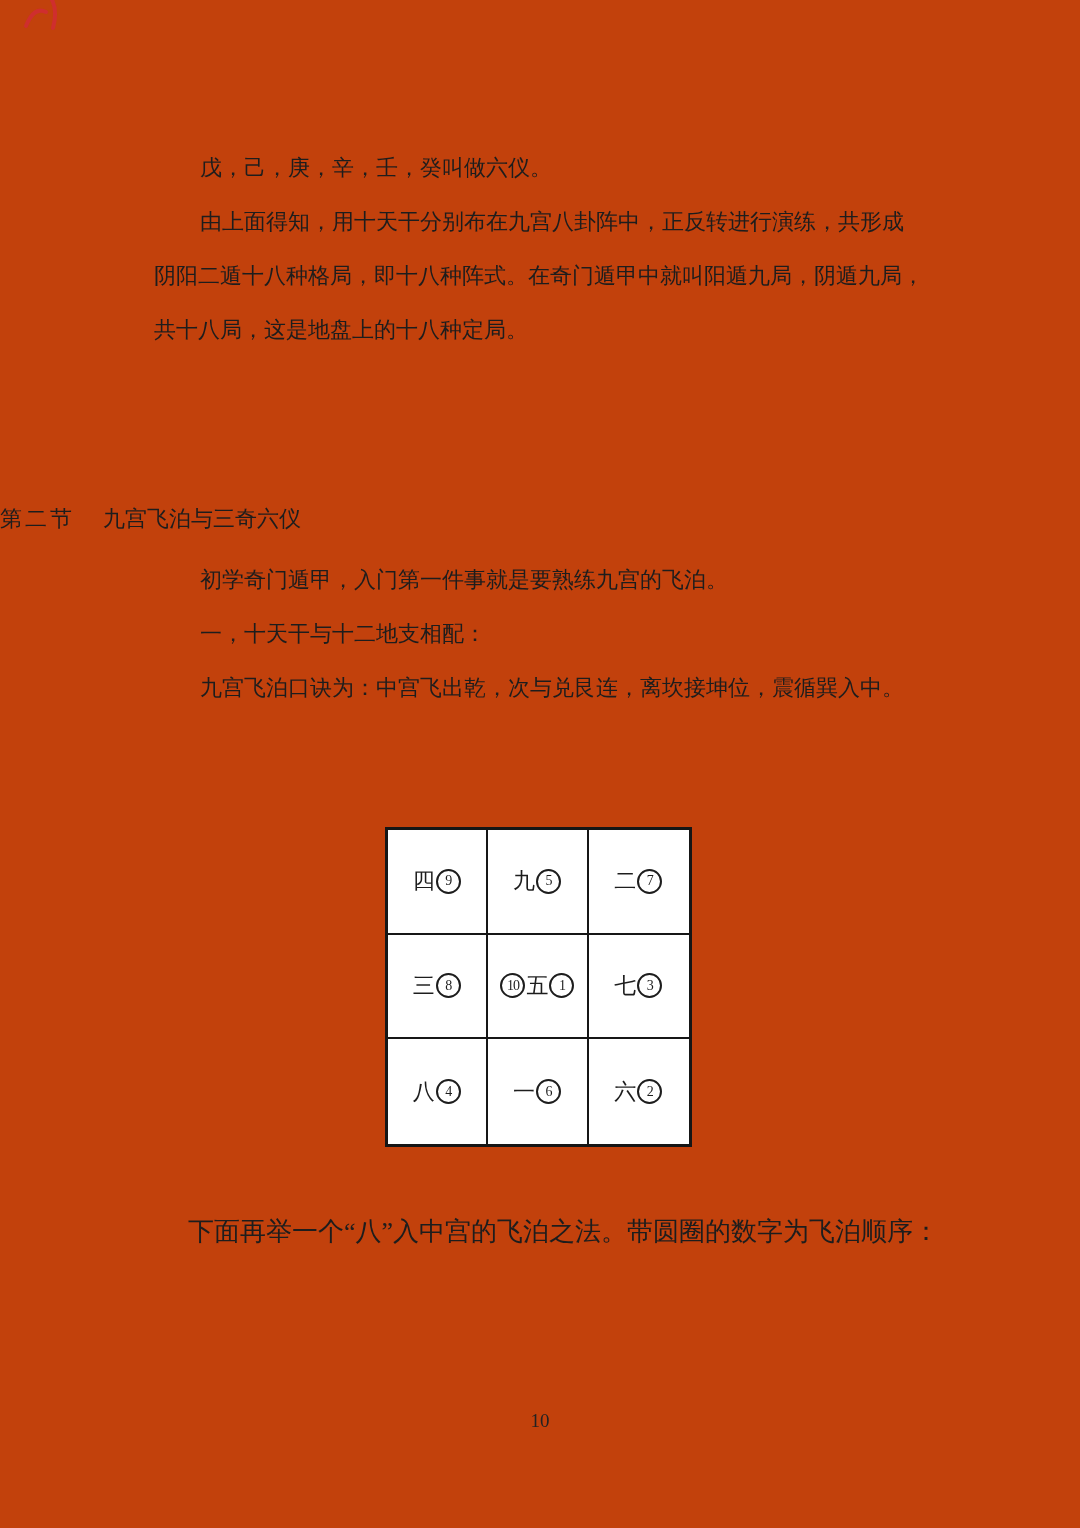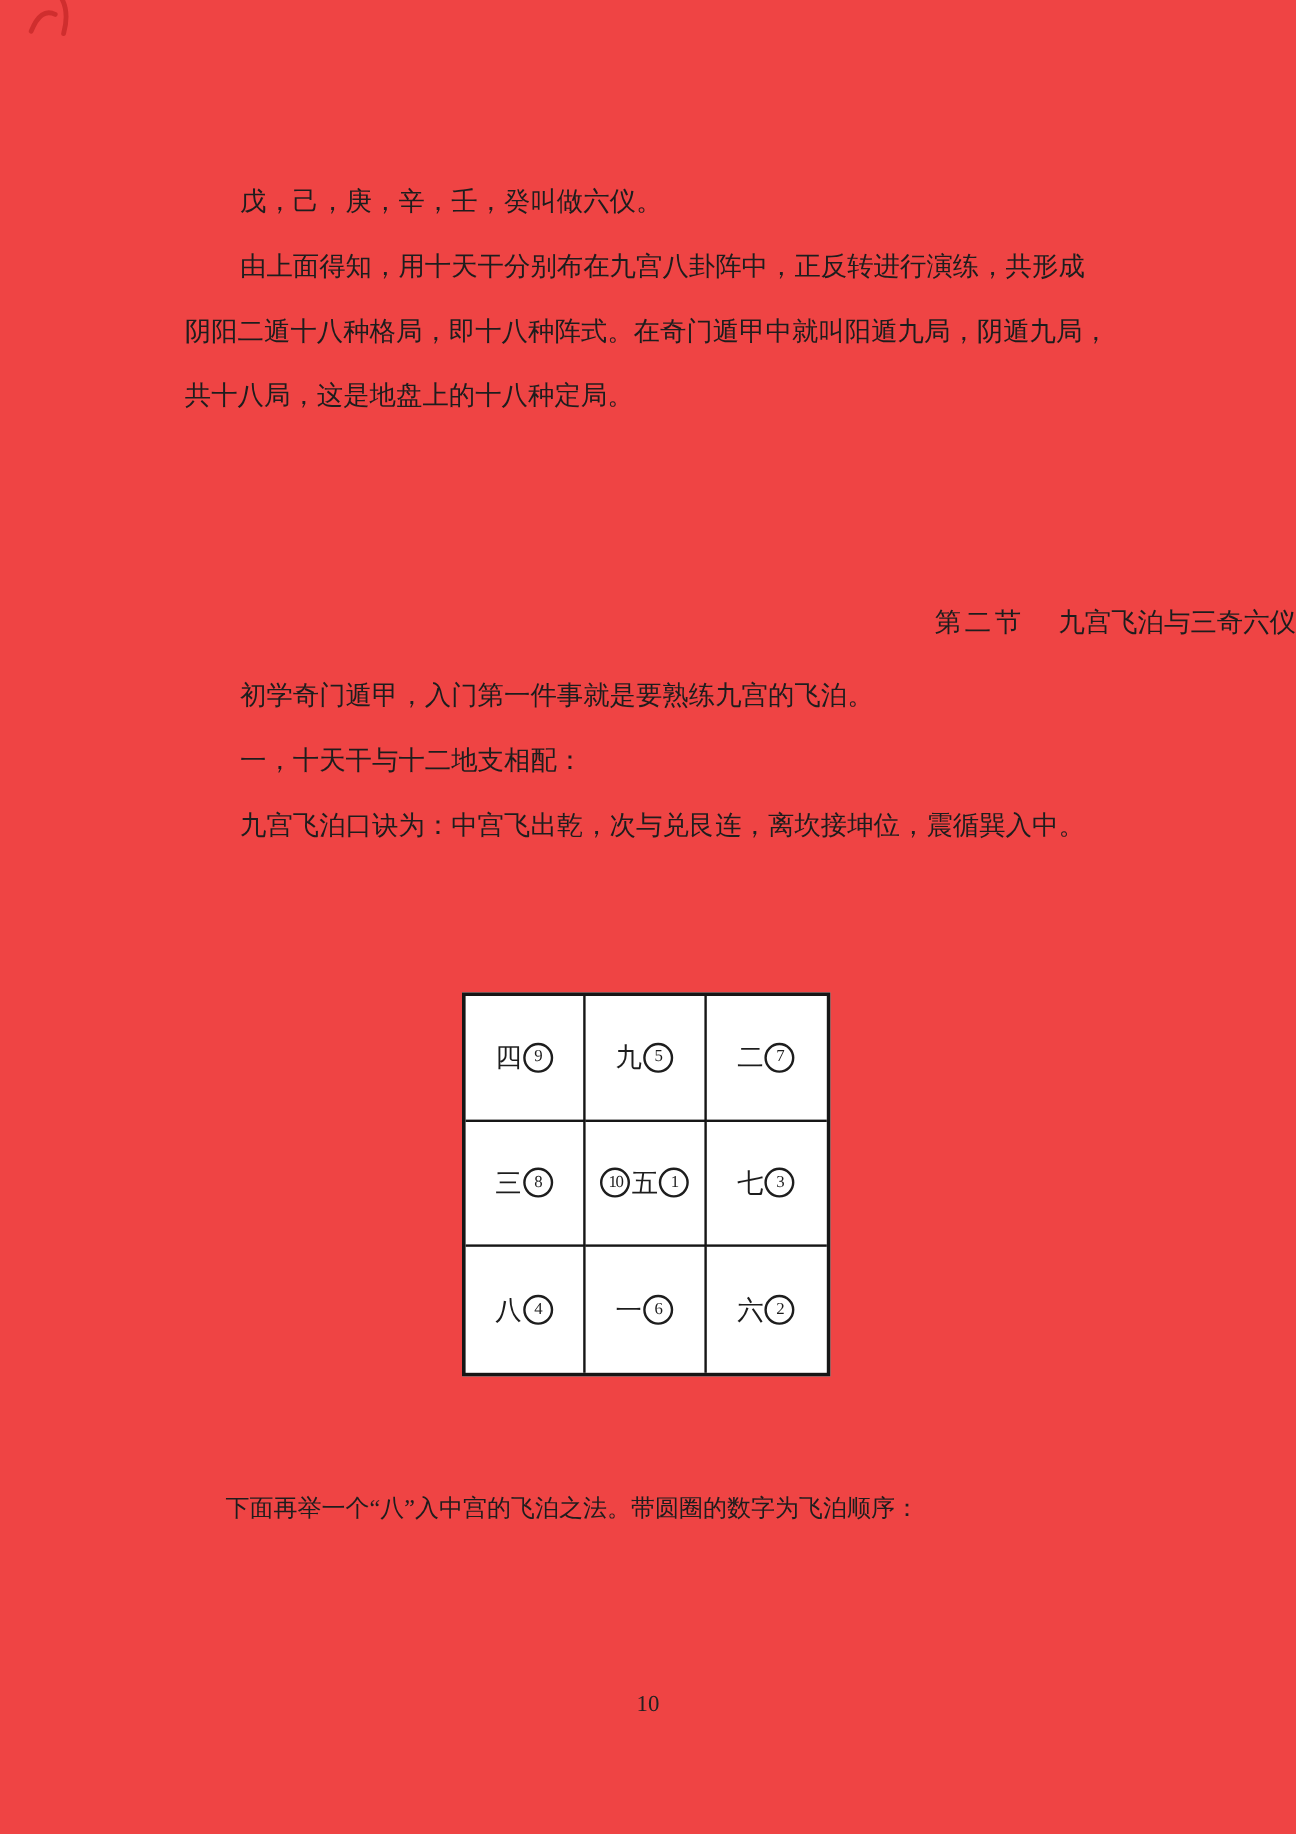--- a/index.html
+++ b/index.html
@@ -1,41 +1,41 @@
 <!DOCTYPE html>
 <html><head>
 <meta charset="utf-8">
 <style>
   html,body{margin:0;padding:0;background:#e8e8e8;}
   #page{
     position:relative;
     width:1080px;height:1528px;
-    background:#ef4444;
+    background:#c2410c;
     font-family:"Liberation Serif","DejaVu Serif",serif;
     color:#1d1d1d;
     overflow:hidden;
   }
   .textcol{position:absolute;left:154px;width:760px;}
   .line{
     height:54px;line-height:54px;
     font-size:22px;
     white-space:nowrap;
     letter-spacing:0px;
   }
   .line.indent{padding-left:46px;}
   #after-table-line{
-    position:absolute;left:154px;top:1230px;width:760px;
-    height:54px;line-height:54px;font-size:20px;white-space:nowrap;
+    position:absolute;left:154px;top:1205px;width:760px;
+    height:54px;line-height:54px;font-size:26px;white-space:nowrap;
     padding-left:34px;
   }
   #group-a{top:141px;}
   #group-b{top:553px;font-family:Liberation Serif, serif;}
   #section-heading{
     position:absolute;left:0;top:496px;width:1080px;height:46px;
-    line-height:46px;text-align:right;font-size:22px;color:#1d1d1d;
+    line-height:46px;text-align:left;font-size:22px;color:#1d1d1d;
   }
   #heading-label{letter-spacing:3px;}
   #heading-gap{display:inline-block;width:28px;}
   #nine-grid{
     position:absolute;left:385px;top:827px;
     width:307px;height:320px;
     display:grid;
     grid-template-columns:1fr 1fr 1fr;
     grid-template-rows:1fr 1fr 1fr;
     border:3px solid #161616;

